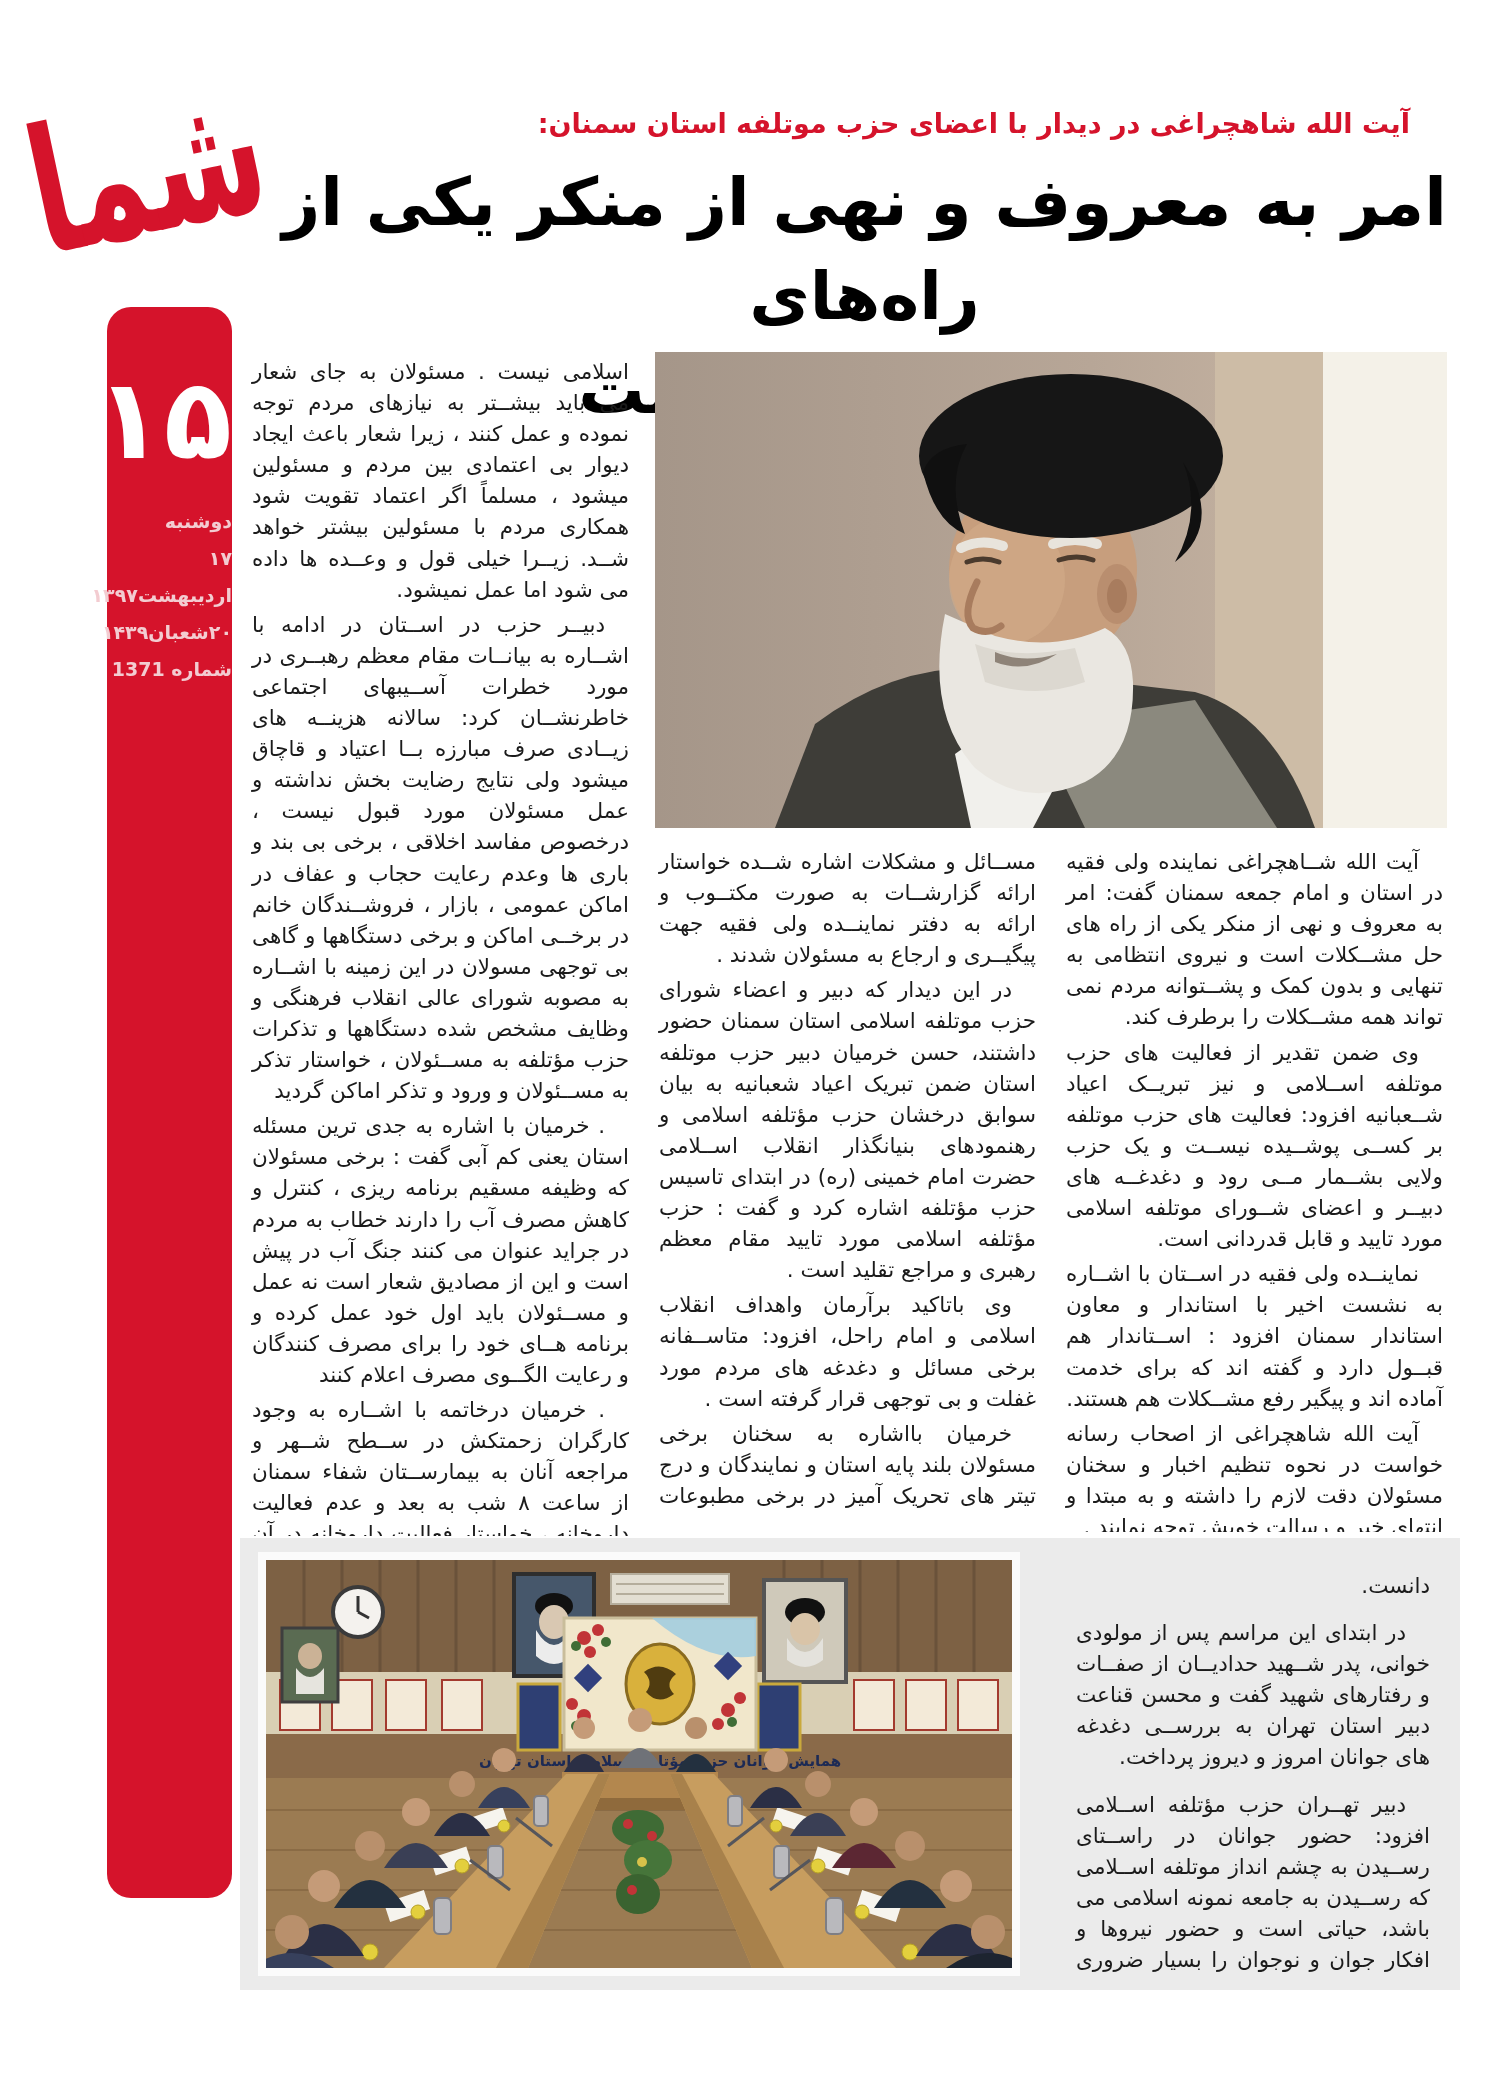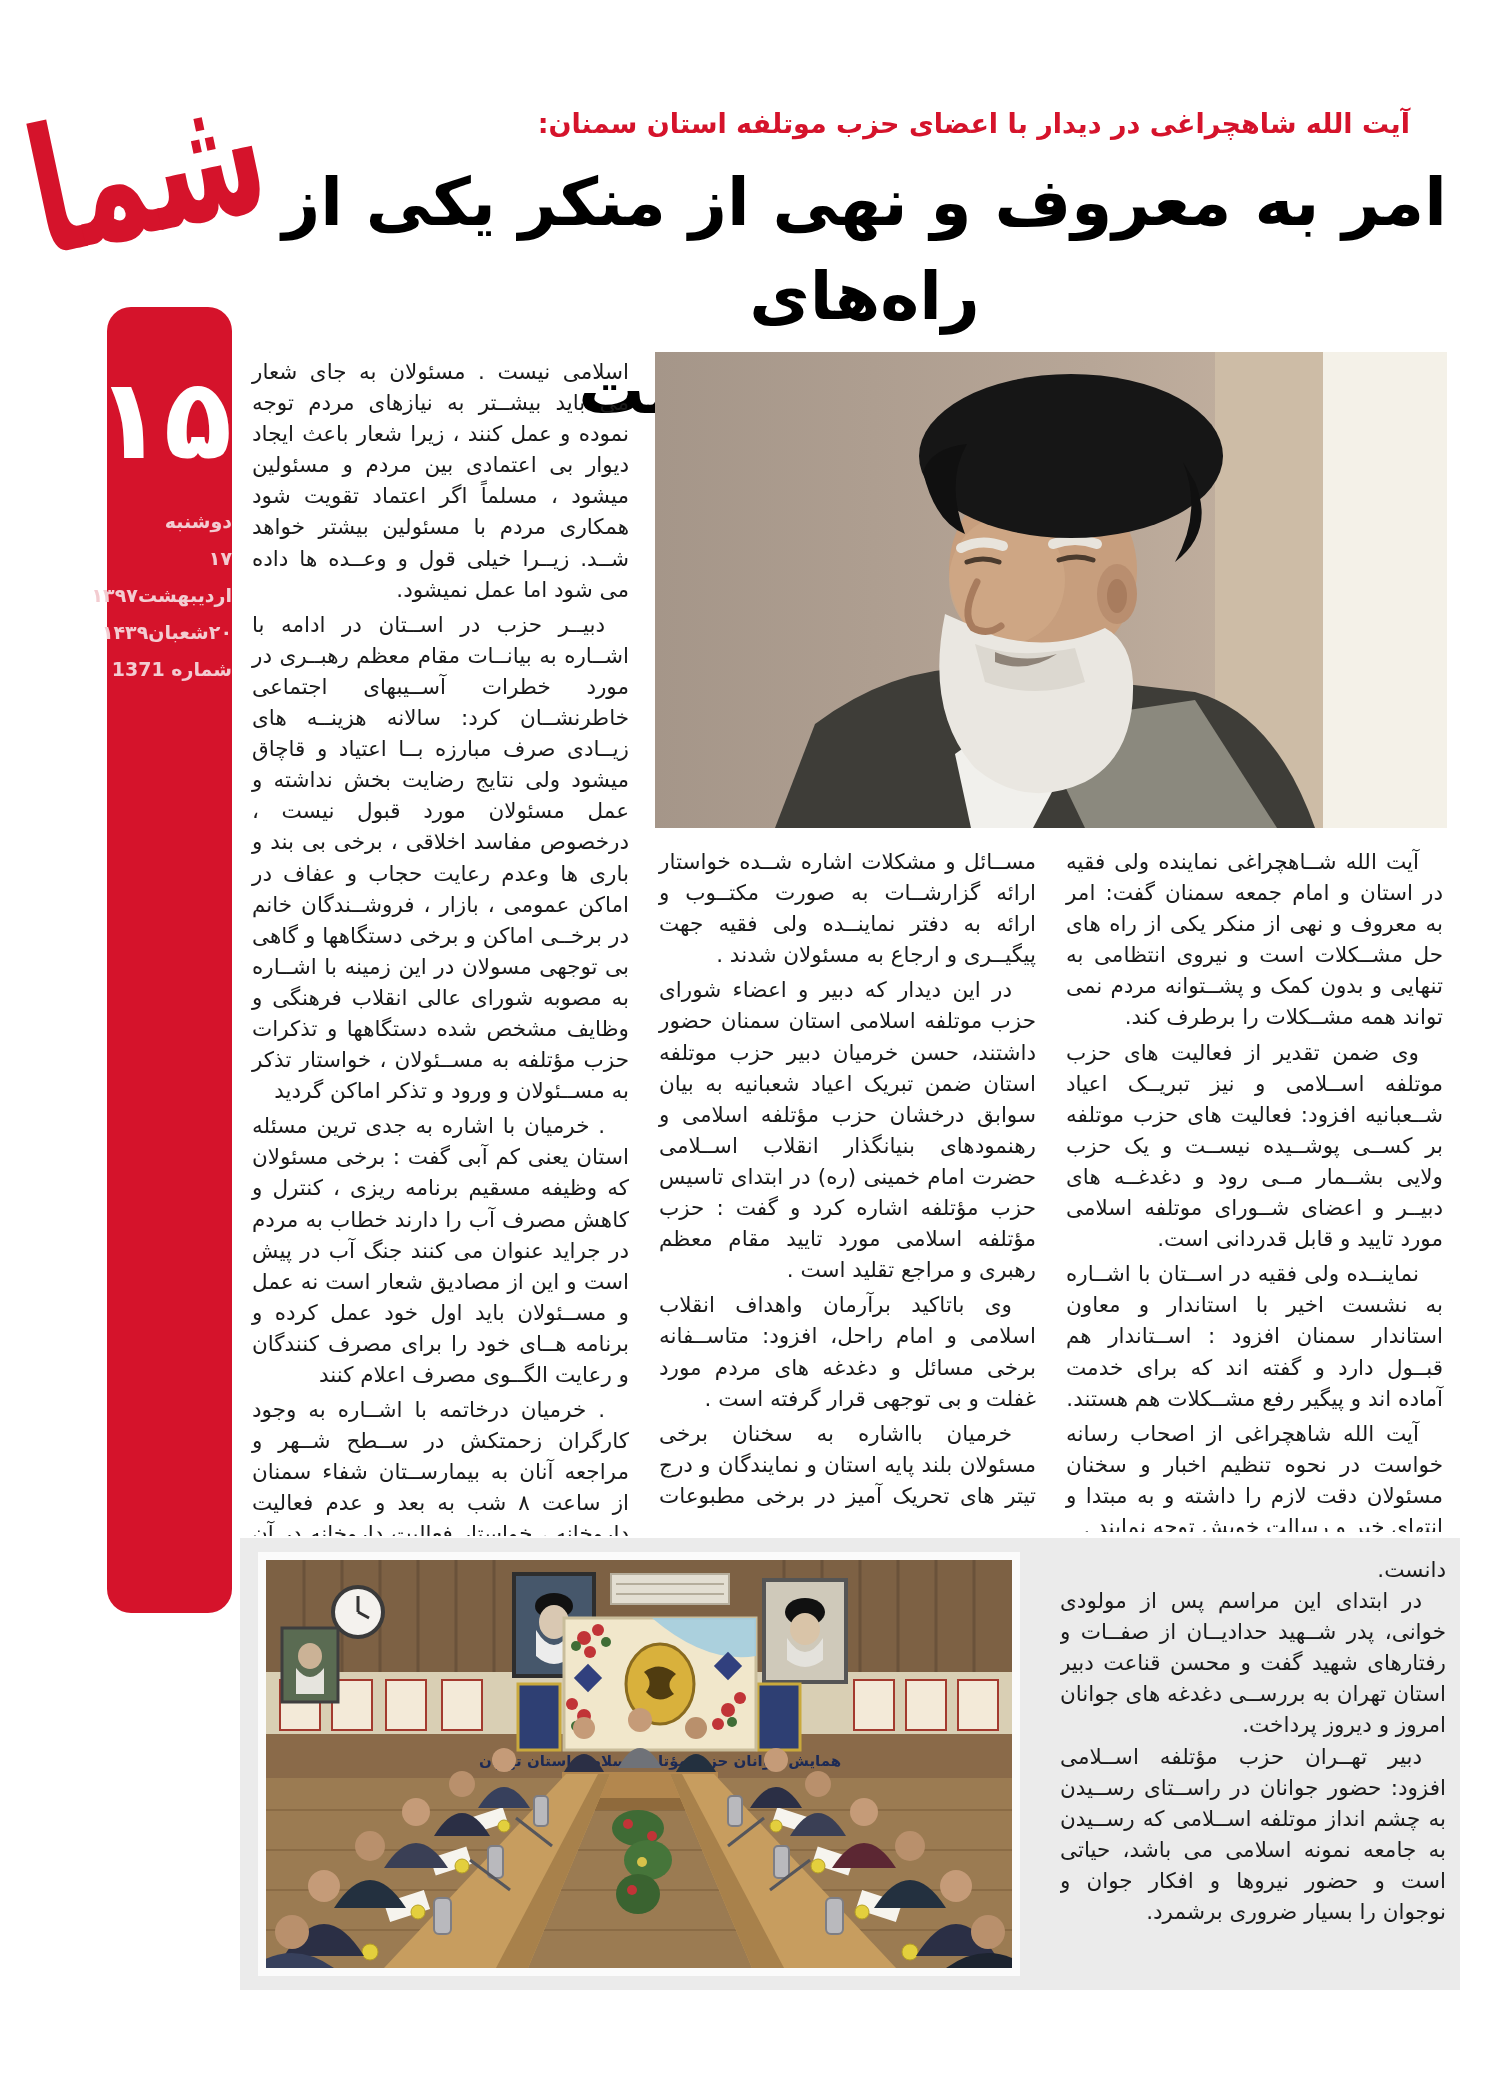--- a/index.html
+++ b/index.html
@@ -14,21 +14,21 @@
     font-family:"DejaVu Sans",sans-serif;color:var(--ink);overflow:hidden;direction:rtl;
   }
   
   .logo{
     position:absolute;left:74px;top:22px;width:190px;height:290px;
     color:var(--red);font-size:116px;font-weight:bold;line-height:290px;text-align:center;
     transform:rotate(-12deg) scaleY(1.5);transform-origin:50% 50%;
     direction:rtl;user-select:none;
   }
   .red-bar{
-    position:absolute;left:107px;top:307px;width:125px;height:1306px;
+    position:absolute;left:107px;top:307px;width:125px;height:1591px;
     background:var(--red);border-radius:24px;
   }
   .page-number{
     position:absolute;left:0;top:52px;width:100%;
     color:#ffffff;font-size:112px;font-weight:bold;text-align:center;line-height:120px;
   }
   .bar-meta{
     position:absolute;left:0;top:196px;width:100%;
     color:#f3ccd1;font-size:19px;font-weight:bold;text-align:right;line-height:37px;
     direction:rtl;
@@ -63,21 +63,21 @@
   }
   .meeting-frame{
     position:absolute;left:18px;top:14px;width:762px;height:424px;background:#fbfbfb;
     padding:8px;
   }
   .meeting-frame svg{display:block;}
   .bottom-text{
     position:absolute;left:820px;top:16px;width:386px;height:420px;overflow:hidden;
     font-size:21.5px;line-height:31.1px;text-align:justify;direction:rtl;color:var(--ink);
   }
-  .bottom-text p{margin:0;text-indent:24px;}
+  .bottom-text p{margin:16px;text-indent:24px;}
   .bottom-text p.cont{text-indent:0;}
 </style>
 </head>
 <body>
 
 <div class="page">
 
   <div class="logo">شما</div>
 
   <div class="red-bar">

